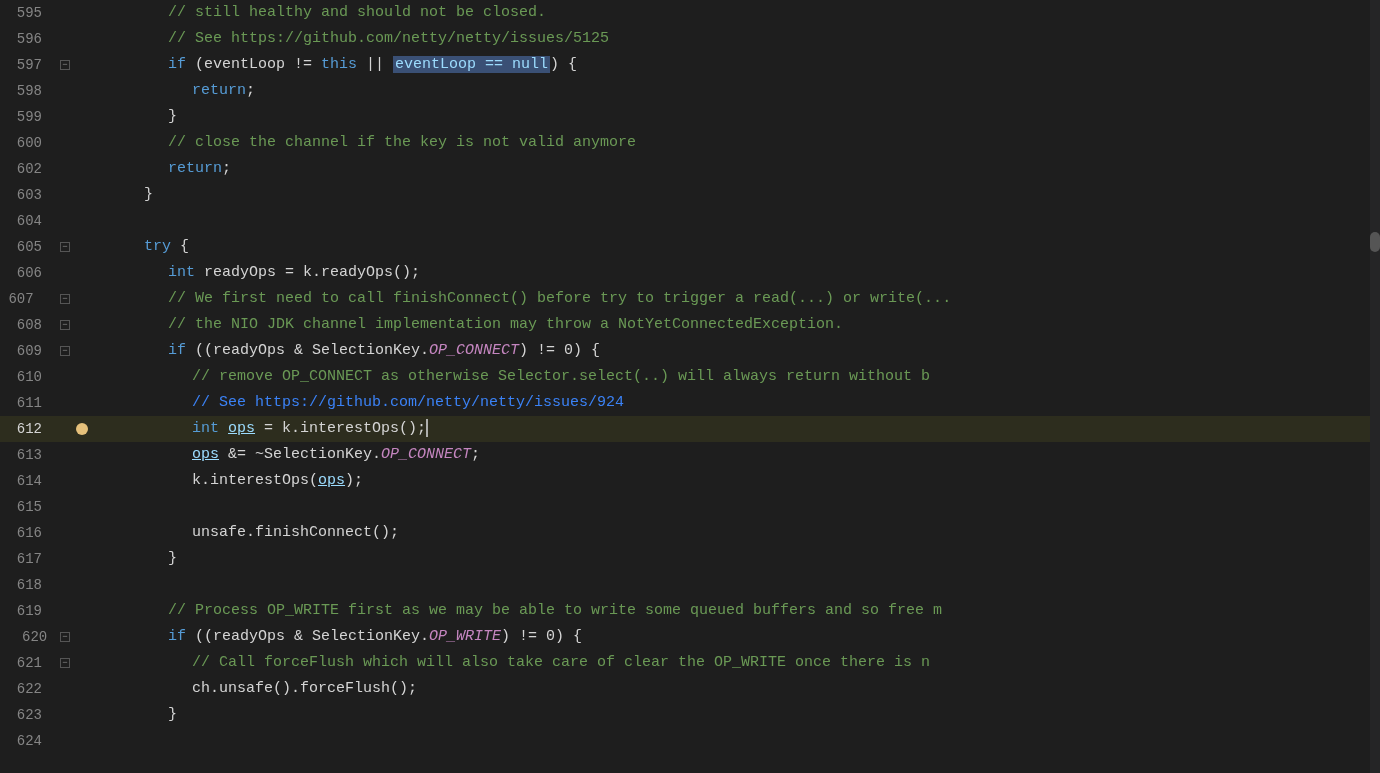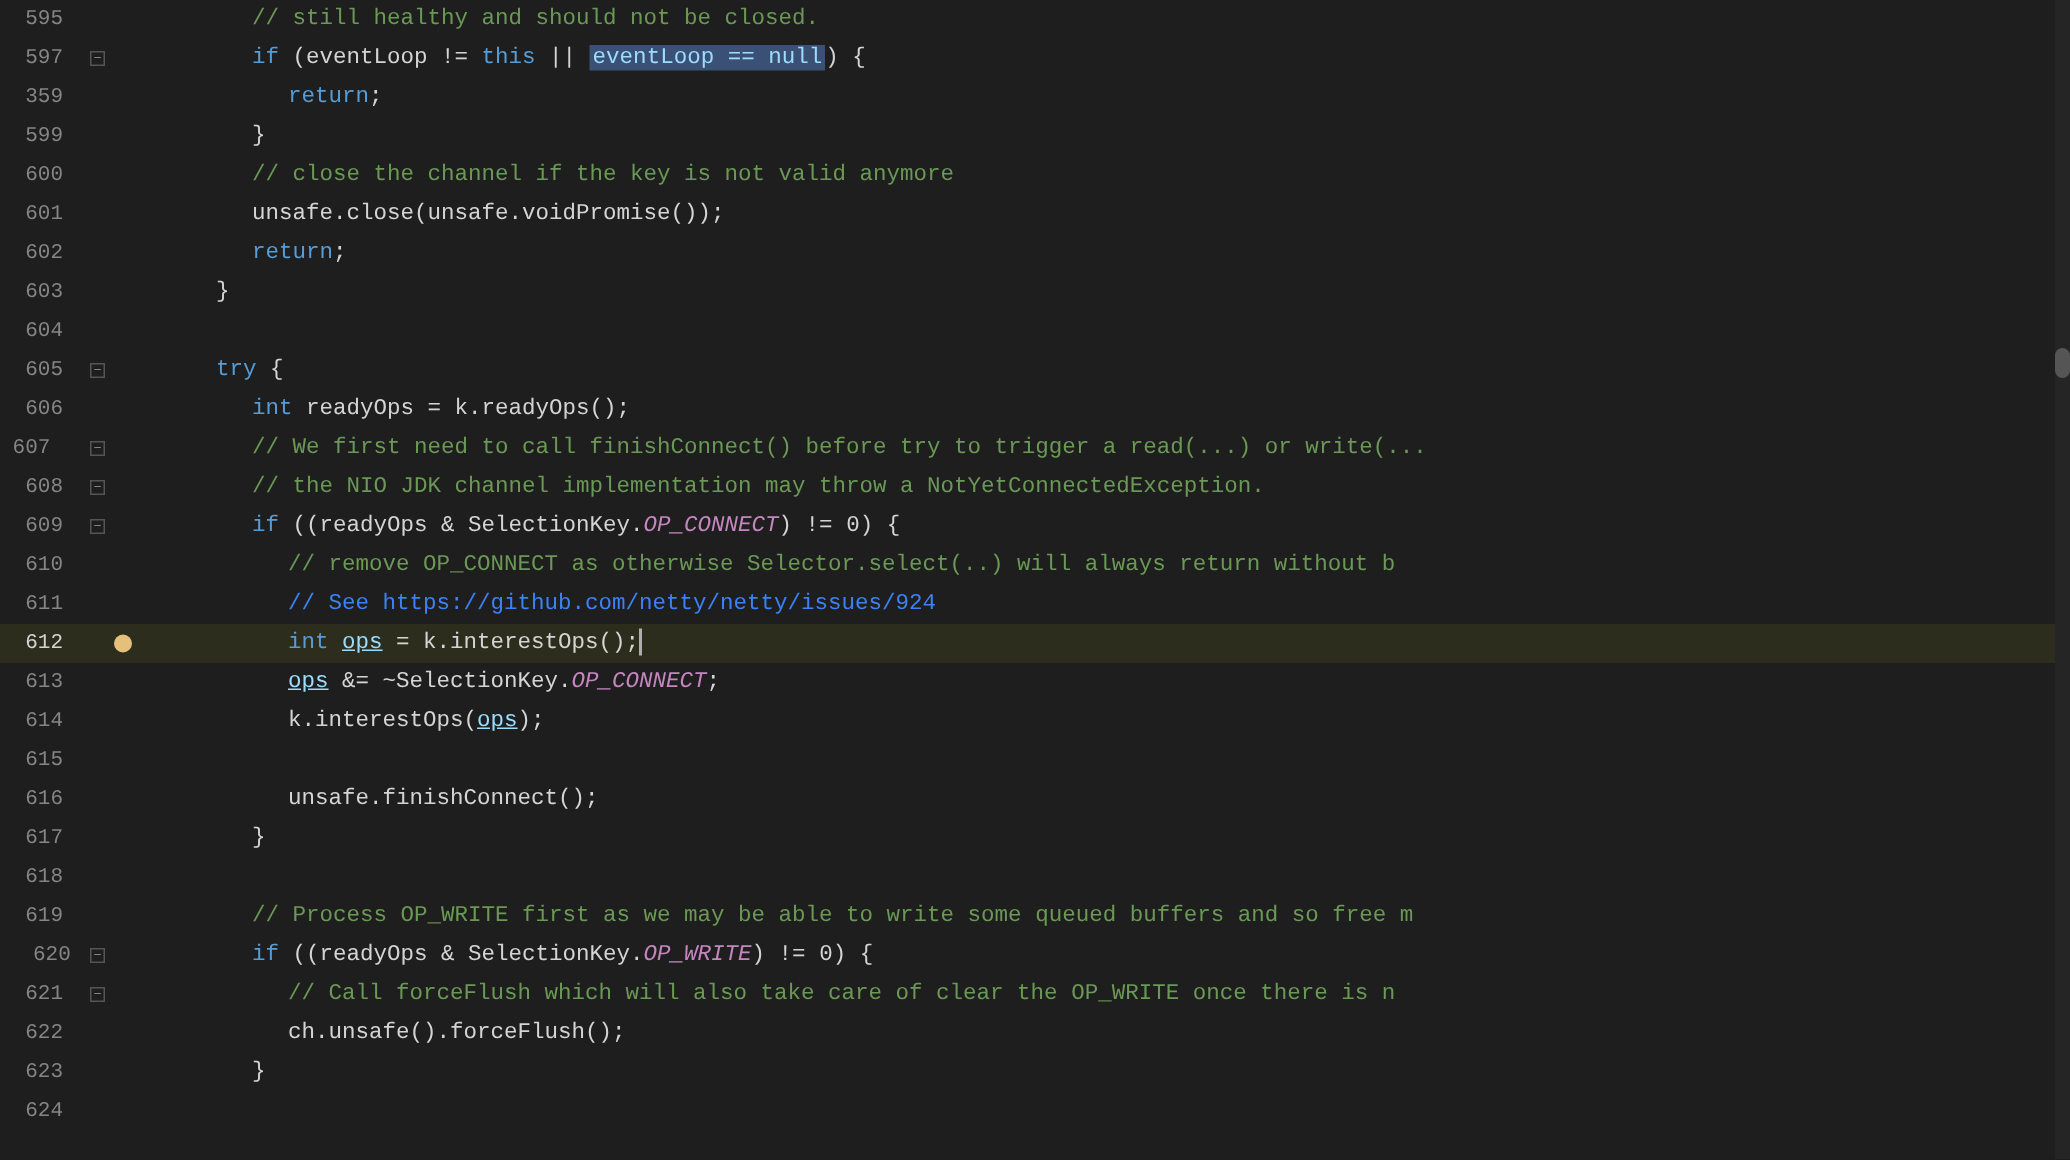--- a/index.html
+++ b/index.html
@@ -109,50 +109,50 @@
 
 <div class="editor">
   <div class="lines-container" id="lines-container">
       <div class="row">
         <span class="line-num" style="color: rgb(133, 133, 133);">595</span>
         <span class="fold-indicator"></span>
         <span style="width: 18px; height: 26px; display: flex; align-items: center; justify-content: center; flex-shrink: 0;"></span>
         <span class="code-content" style="line-height: 26px; height: 26px; display: inline-block;"><span style="display:inline-block;width:72px"></span><span style="color:#6a9955;">// still healthy and should not be closed.</span></span>
       </div>
       <div class="row">
+        <span class="line-num" style="color: rgb(133, 133, 133);">596</span>
+        <span class="fold-indicator"></span>
+        <span style="width: 18px; height: 26px; display: flex; align-items: center; justify-content: center; flex-shrink: 0;"></span>
+        <span class="code-content" style="line-height: 26px; height: 26px; display: inline-block;"><span style="display:inline-block;width:72px"></span><span style="color:#6a9955;">// See https://github.com/netty/netty/issues/5125</span></span>
+      </div>
+      <div class="row">
         <span class="line-num" style="color: rgb(133, 133, 133);">597</span>
         <span class="fold-indicator">
           <span class="fold-btn">−</span>
         </span>
         <span style="width: 18px; height: 26px; display: flex; align-items: center; justify-content: center; flex-shrink: 0;"></span>
         <span class="code-content" style="line-height: 26px; height: 26px; display: inline-block;"><span style="display:inline-block;width:72px"></span><span style="color:#569cd6;">if</span><span style="color:#d4d4d4;"> (eventLoop != </span><span style="color:#569cd6;">this</span><span style="color:#d4d4d4;"> || </span><span style="background:#3a5075;color:#9cdcfe;padding:0 2px;">eventLoop == null</span><span style="color:#d4d4d4;">) {</span></span>
       </div>
       <div class="row">
-        <span class="line-num" style="color: rgb(133, 133, 133);">359</span>
+        <span class="line-num" style="color: rgb(133, 133, 133);">598</span>
         <span class="fold-indicator"></span>
         <span style="width: 18px; height: 26px; display: flex; align-items: center; justify-content: center; flex-shrink: 0;"></span>
         <span class="code-content" style="line-height: 26px; height: 26px; display: inline-block;"><span style="display:inline-block;width:96px"></span><span style="color:#569cd6;">return</span><span style="color:#d4d4d4;">;</span></span>
       </div>
       <div class="row">
         <span class="line-num" style="color: rgb(133, 133, 133);">599</span>
         <span class="fold-indicator"></span>
         <span style="width: 18px; height: 26px; display: flex; align-items: center; justify-content: center; flex-shrink: 0;"></span>
         <span class="code-content" style="line-height: 26px; height: 26px; display: inline-block;"><span style="display:inline-block;width:72px"></span><span style="color:#d4d4d4;">}</span></span>
       </div>
       <div class="row">
         <span class="line-num" style="color: rgb(133, 133, 133);">600</span>
         <span class="fold-indicator"></span>
         <span style="width: 18px; height: 26px; display: flex; align-items: center; justify-content: center; flex-shrink: 0;"></span>
         <span class="code-content" style="line-height: 26px; height: 26px; display: inline-block;"><span style="display:inline-block;width:72px"></span><span style="color:#6a9955;">// close the channel if the key is not valid anymore</span></span>
-      </div>
-      <div class="row">
-        <span class="line-num" style="color: rgb(133, 133, 133);">601</span>
-        <span class="fold-indicator"></span>
-        <span style="width: 18px; height: 26px; display: flex; align-items: center; justify-content: center; flex-shrink: 0;"></span>
-        <span class="code-content" style="line-height: 26px; height: 26px; display: inline-block;"><span style="display:inline-block;width:72px"></span><span style="color:#d4d4d4;">unsafe.close(unsafe.voidPromise());</span></span>
       </div>
       <div class="row">
         <span class="line-num" style="color: rgb(133, 133, 133);">602</span>
         <span class="fold-indicator"></span>
         <span style="width: 18px; height: 26px; display: flex; align-items: center; justify-content: center; flex-shrink: 0;"></span>
         <span class="code-content" style="line-height: 26px; height: 26px; display: inline-block;"><span style="display:inline-block;width:72px"></span><span style="color:#569cd6;">return</span><span style="color:#d4d4d4;">;</span></span>
       </div>
       <div class="row">
         <span class="line-num" style="color: rgb(133, 133, 133);">603</span>
         <span class="fold-indicator"></span>

